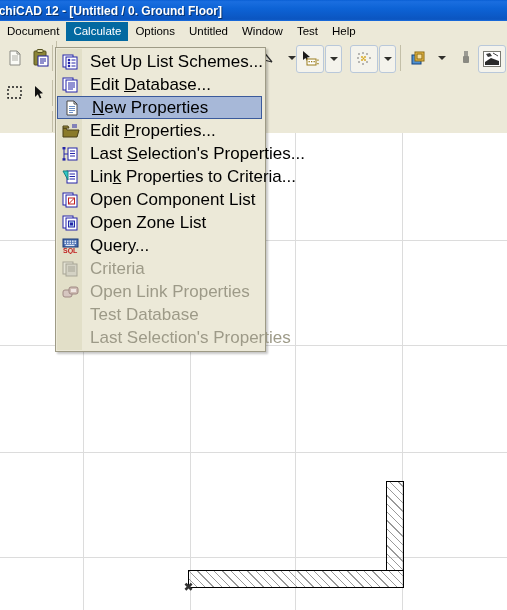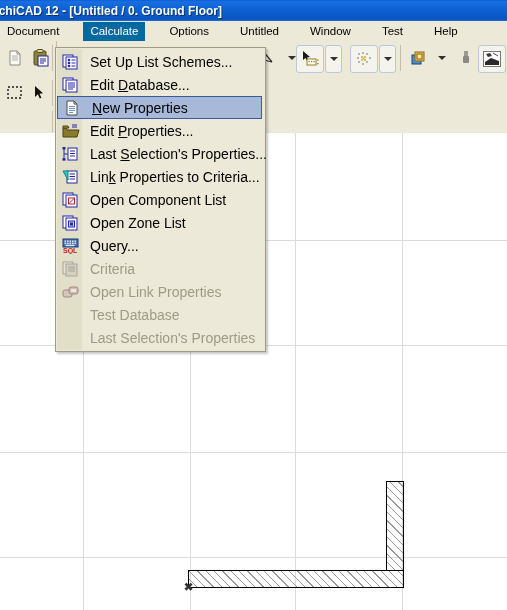--- a/index.html
+++ b/index.html
@@ -21,21 +21,21 @@
   #titlebar .title-text{
     color:#ffffff;font-size:12px;font-weight:bold;
     margin-left:-6px;white-space:nowrap;
     text-shadow:1px 1px 0 rgba(0,0,0,.45);
     letter-spacing:0px;
   }
 
   
   #menubar{
     position:absolute;left:0;top:21px;width:507px;height:20px;
-    background:#ece9d8;display:flex;align-items:center;gap:17px;
+    background:#ece9d8;display:flex;align-items:center;
   }
   .menubar-item{
     font-size:11.5px;color:#000;padding:3px 7px 3px 7px;line-height:13px;
     white-space:nowrap;cursor:default;
   }
   .menubar-item.active{background:#0369a1;color:#ffffff;}
 
   
   #toolbar-area{
     position:absolute;left:0;top:41px;width:507px;height:92px;
@@ -104,21 +104,21 @@
   }
   .mi{
     position:relative;display:flex;align-items:center;height:23px;
     padding-left:2px;z-index:2;
   }
   .mi .ic{
     width:25px;height:23px;display:flex;align-items:center;justify-content:center;
     flex:0 0 25px;
   }
   .mi .lbl{
-    font-size:14px;color:#000;white-space:nowrap;padding-left:7px;line-height:14px;
+    font-size:17px;color:#000;white-space:nowrap;padding-left:7px;line-height:14px;
   }
   .mi.sel{
     background:#a7b8d8;
     border:1px solid #3b5a9b;
     margin:0 3px 0 1px;height:21px;align-items:center;
   }
   .mi.sel .lbl{color:#000;}
   .mi.disabled .lbl{color:#9d9a88;}
   .u{text-decoration:underline;}
 

